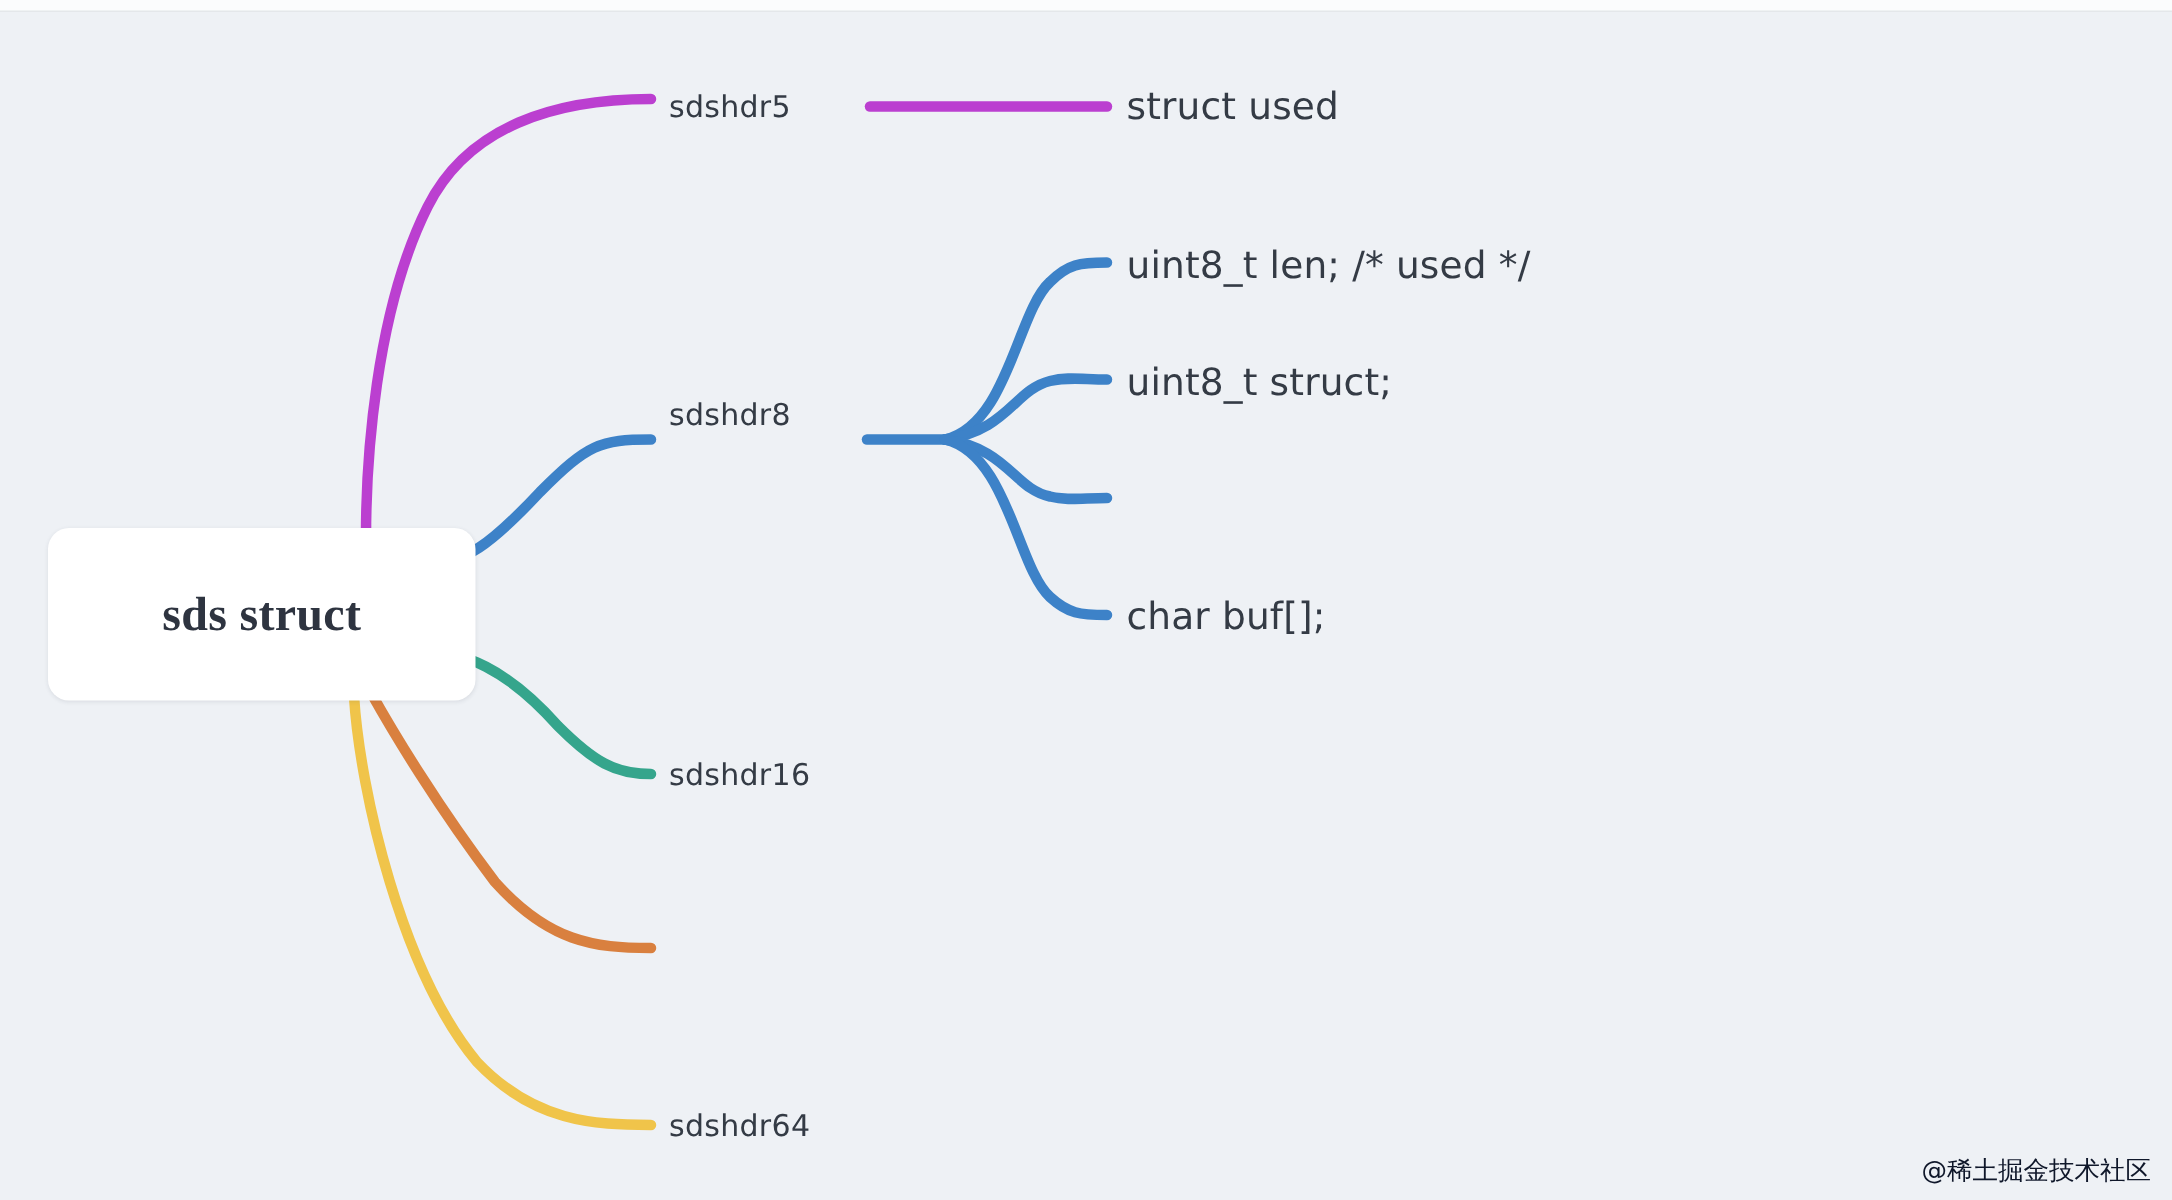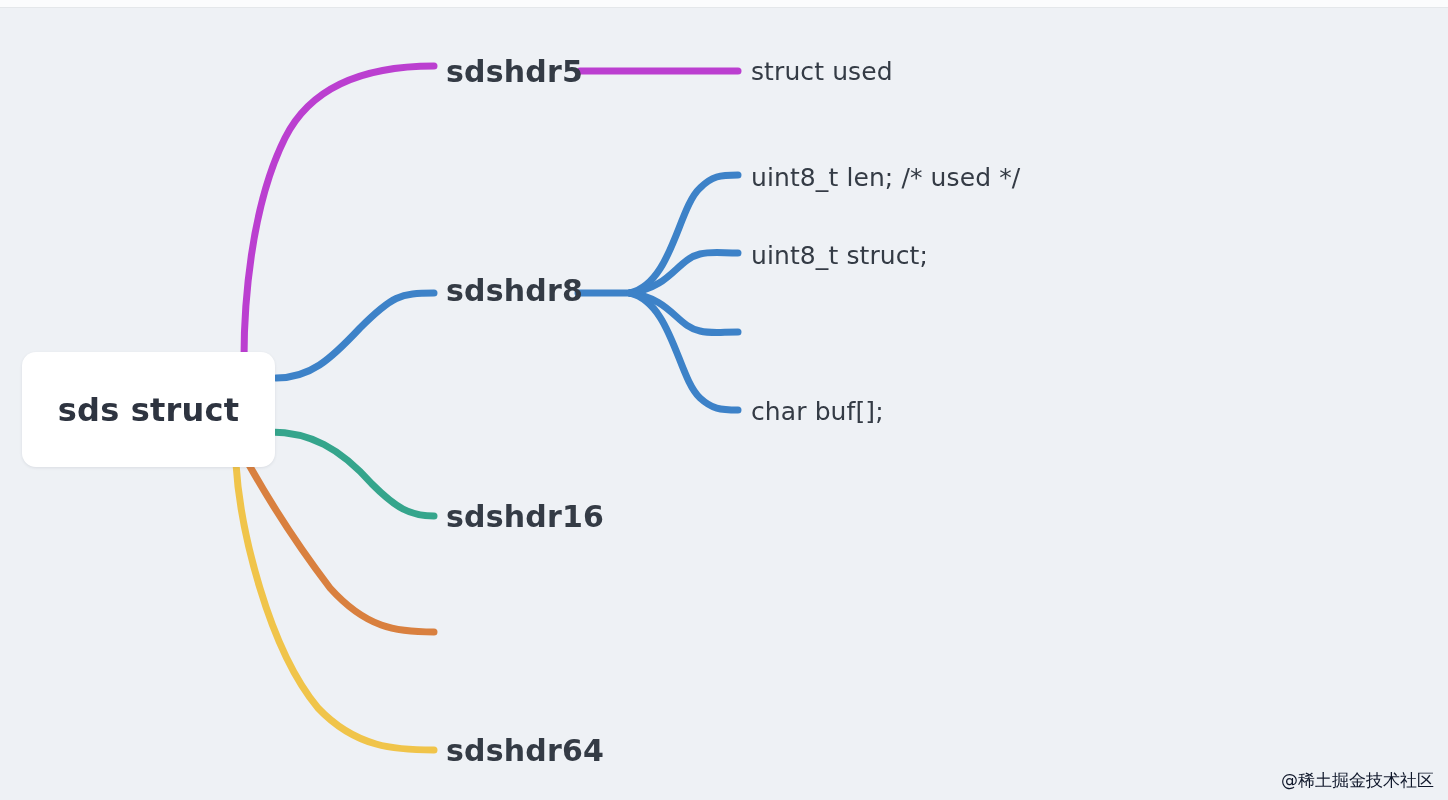--- a/index.html
+++ b/index.html
@@ -62,22 +62,22 @@
     letter-spacing: 0.2px;
     white-space: nowrap;
   }
   .leaf {
     position: absolute;
     white-space: nowrap;
     color: #343b45;
     transform: translateY(-50%);
   }
   .leaf.level1 {
-    font-size: 30px;
-    font-weight: 700;
+    font-size: 20px;
+    font-weight: 400;
     letter-spacing: 0.2px;
   }
   .leaf.level2 {
     font-size: 25px;
     font-weight: 400;
     letter-spacing: 0.1px;
   }
   .watermark {
     position: absolute;
     right: 14px;
@@ -112,29 +112,29 @@
       <path d="M 630,285 C 672,295 678,370 700,390 C 712,401 720,402 738,402" fill="none" stroke="#3d82c8" stroke-width="7" stroke-linecap="round"></path>
 
       <path d="M 270,424 C 310,424 340,440 372,476 C 396,500 410,508 434,508" fill="none" stroke="#35a58c" stroke-width="7" stroke-linecap="round"></path>
 
       <path d="M 248,455 C 262,480 292,530 330,580 C 366,620 396,624 434,624" fill="none" stroke="#d9803f" stroke-width="7" stroke-linecap="round"></path>
 
       <path d="M 236,456 C 240,520 268,640 318,700 C 356,740 396,742 434,742" fill="none" stroke="#f0c44a" stroke-width="7" stroke-linecap="round"></path>
 
     </svg>
 
-    <div class="node-root" style="left:22px; top:344px; width:253px; height:115px;">
+    <div class="node-root" style="left:32px; top:344px; width:285px; height:115px;font-family:Liberation Serif, serif;">
       <span class="root-label">sds struct</span>
     </div>
 
     <div class="leaf level1" style="left:446px; top:63px;">
       <span>sdshdr5</span>
     </div>
 
-    <div class="leaf level1" style="left:446px; top:282px;">
+    <div class="leaf level1" style="left:446px; top:268px;">
       <span>sdshdr8</span>
     </div>
 
     <div class="leaf level1" style="left:446px; top:508px;">
       <span>sdshdr16</span>
     </div>
 
 
     <div class="leaf level1" style="left:446px; top:742px;">
       <span>sdshdr64</span>

